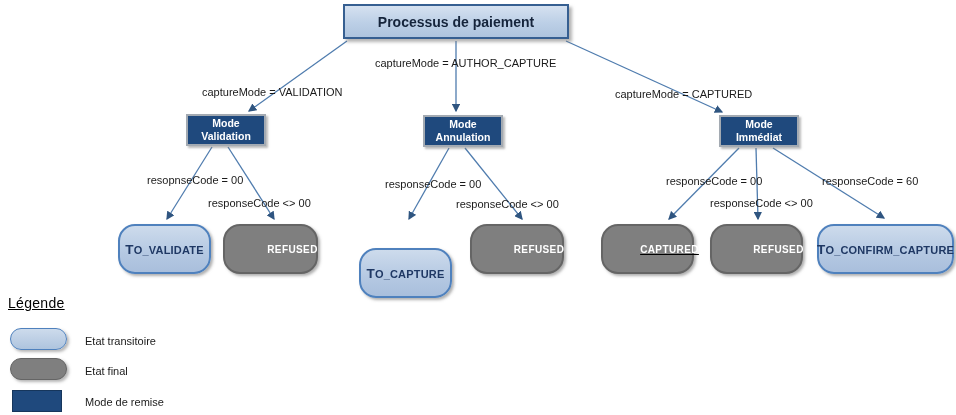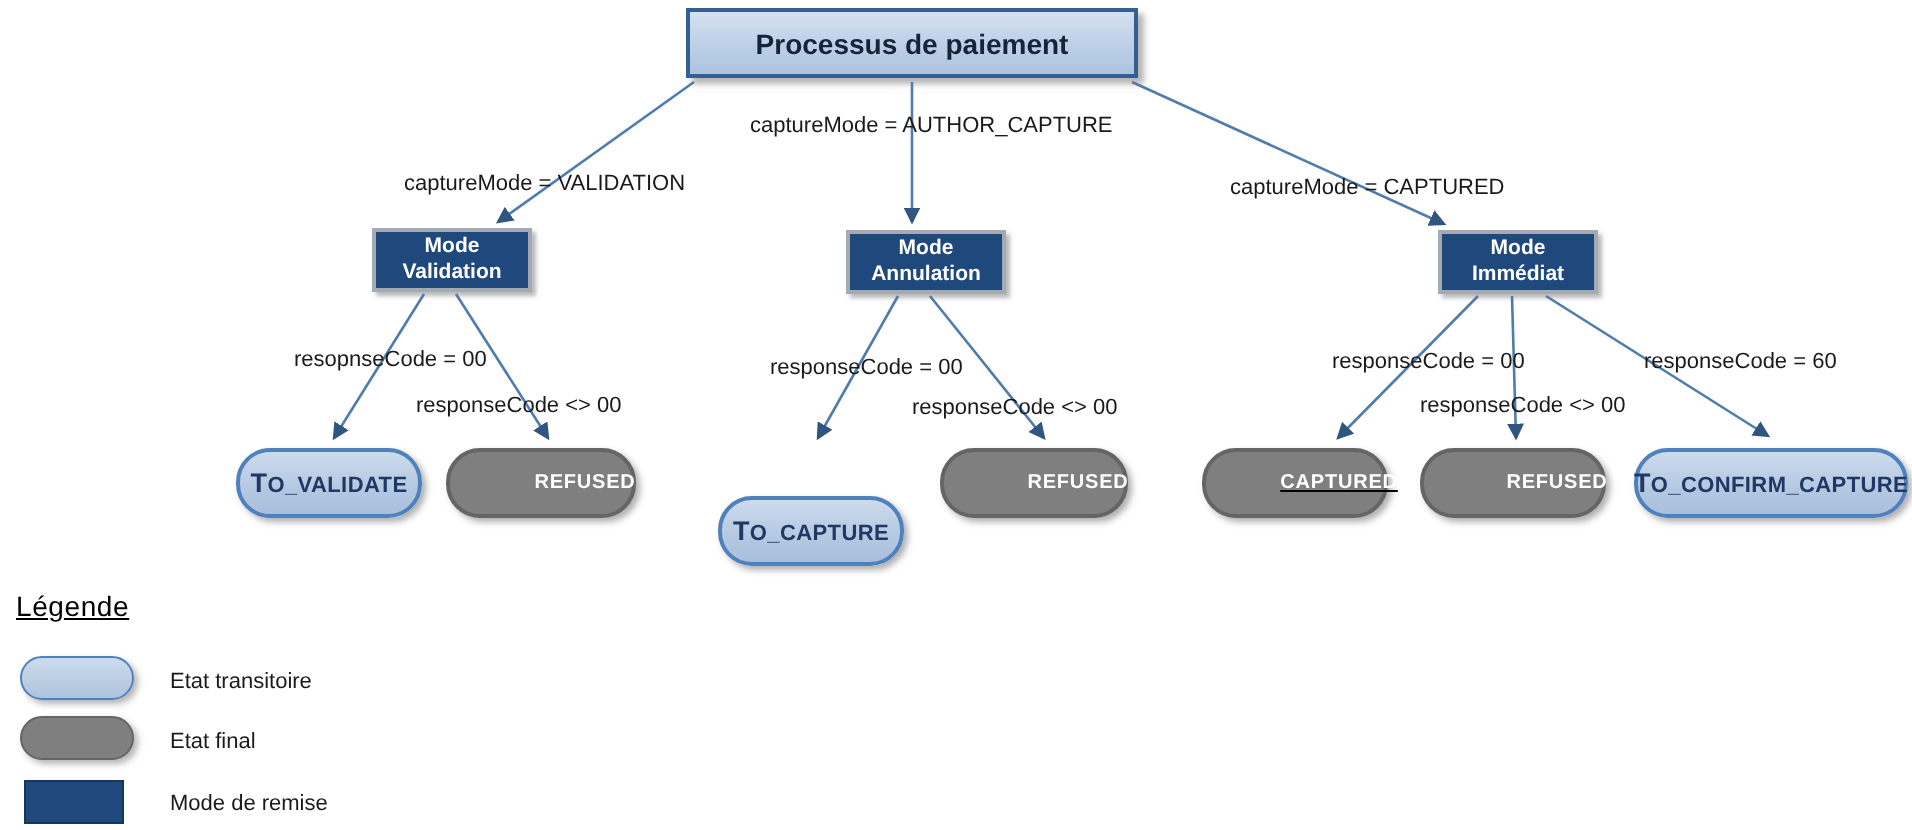--- a/index.html
+++ b/index.html
@@ -29,21 +29,21 @@
     width: 80px; height: 32px; box-sizing: border-box;
     background: #1f497d; border: 2px solid #a3aab2;
     box-shadow: 2px 2px 2px rgba(120,120,120,.5);
     display: flex; flex-direction: column; align-items: center; justify-content: center;
     text-align: center;
   }
   .mode-box span { color: #ffffff; font-size: 10.5px; font-weight: bold; line-height: 1.25; display: block; }
 
   
   .pill {
-    top: 224px; height: 35px; border-radius: 17px; box-sizing: border-box;
+    top: 224px; height: 50px; border-radius: 17px; box-sizing: border-box;
     display: flex; align-items: center; justify-content: center;
     box-shadow: 2px 2px 3px rgba(110,110,110,.55);
   }
   .pill .pill-label { display: block; text-align: center; font-weight: bold; white-space: nowrap; }
   .pill.transitory {
     background: linear-gradient(#cddbec, #b4c8e2 60%, #a9bfdc);
     border: 2px solid #4f81bd;
   }
   .pill.transitory .pill-label { color: #1f3864; font-size: 11px; letter-spacing: .2px; }
   .pill.transitory .pill-label::first-letter { font-size: 13.5px; }

